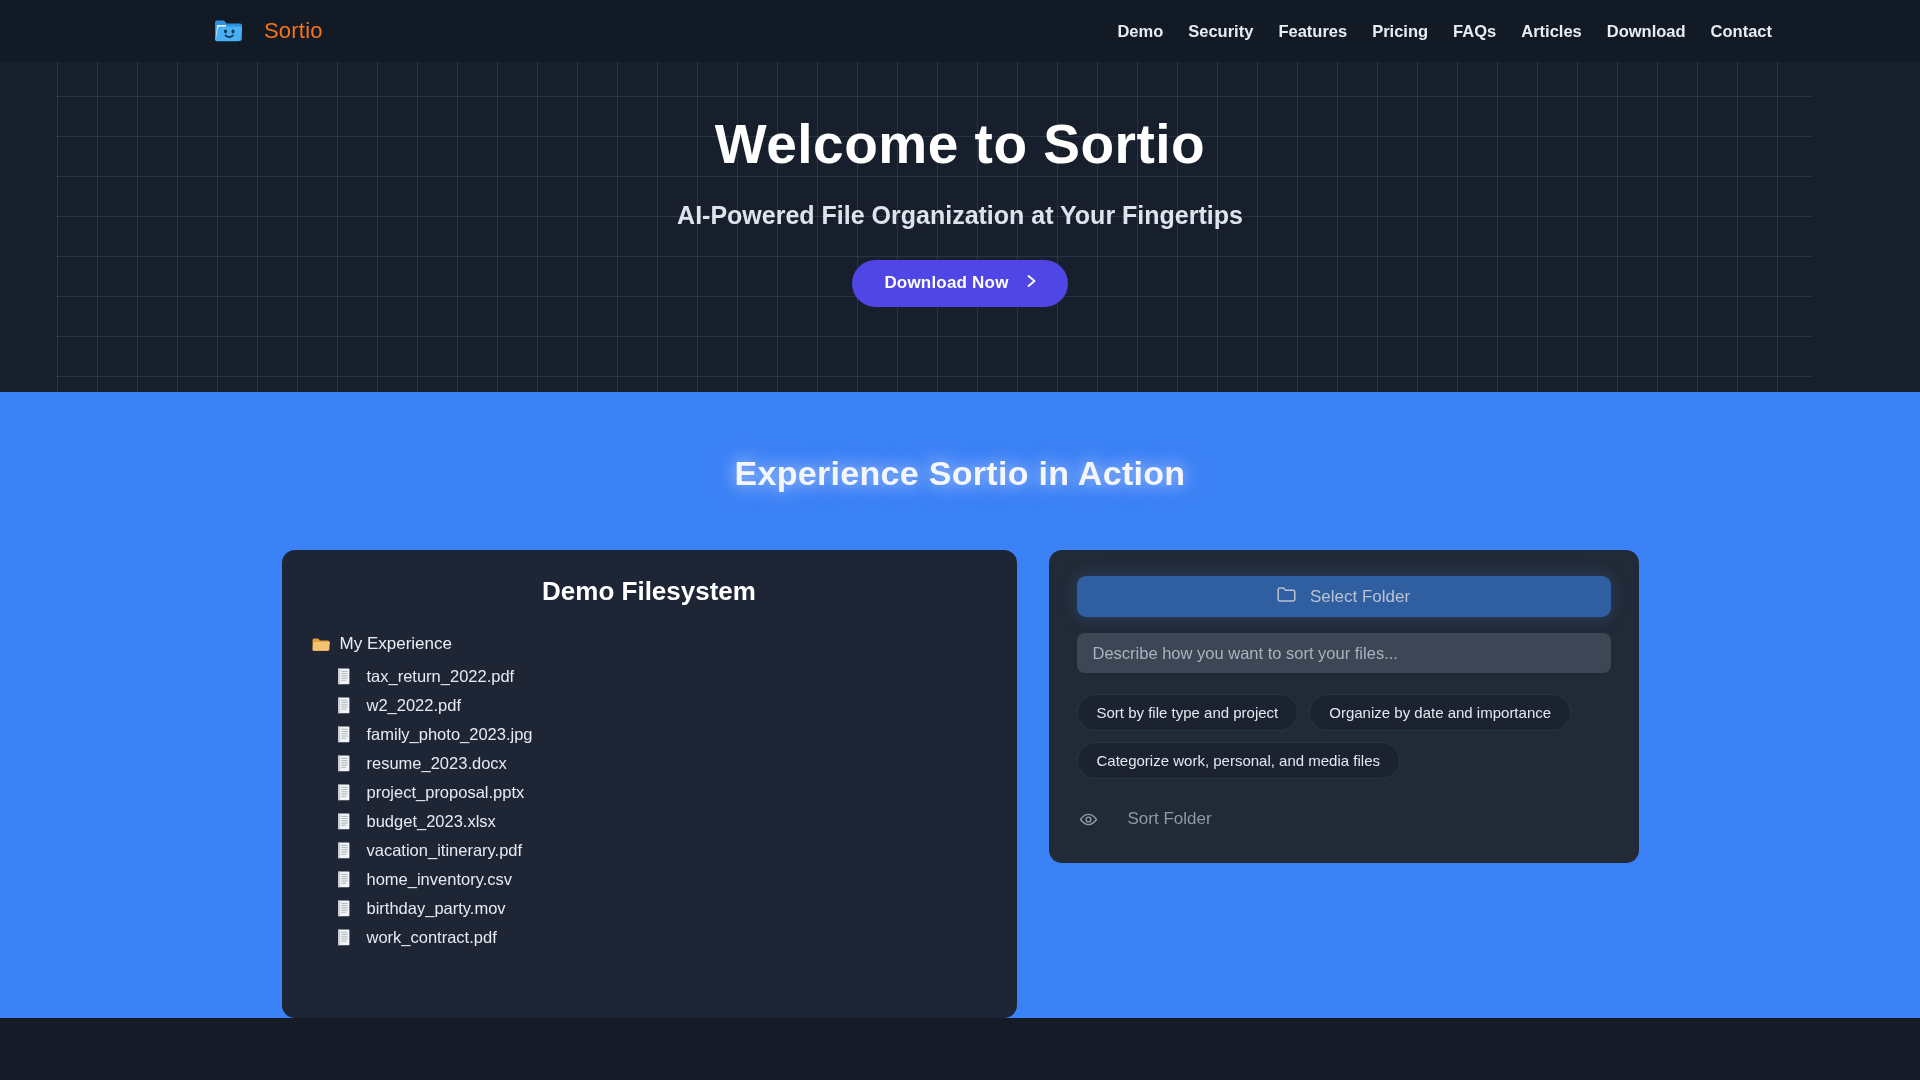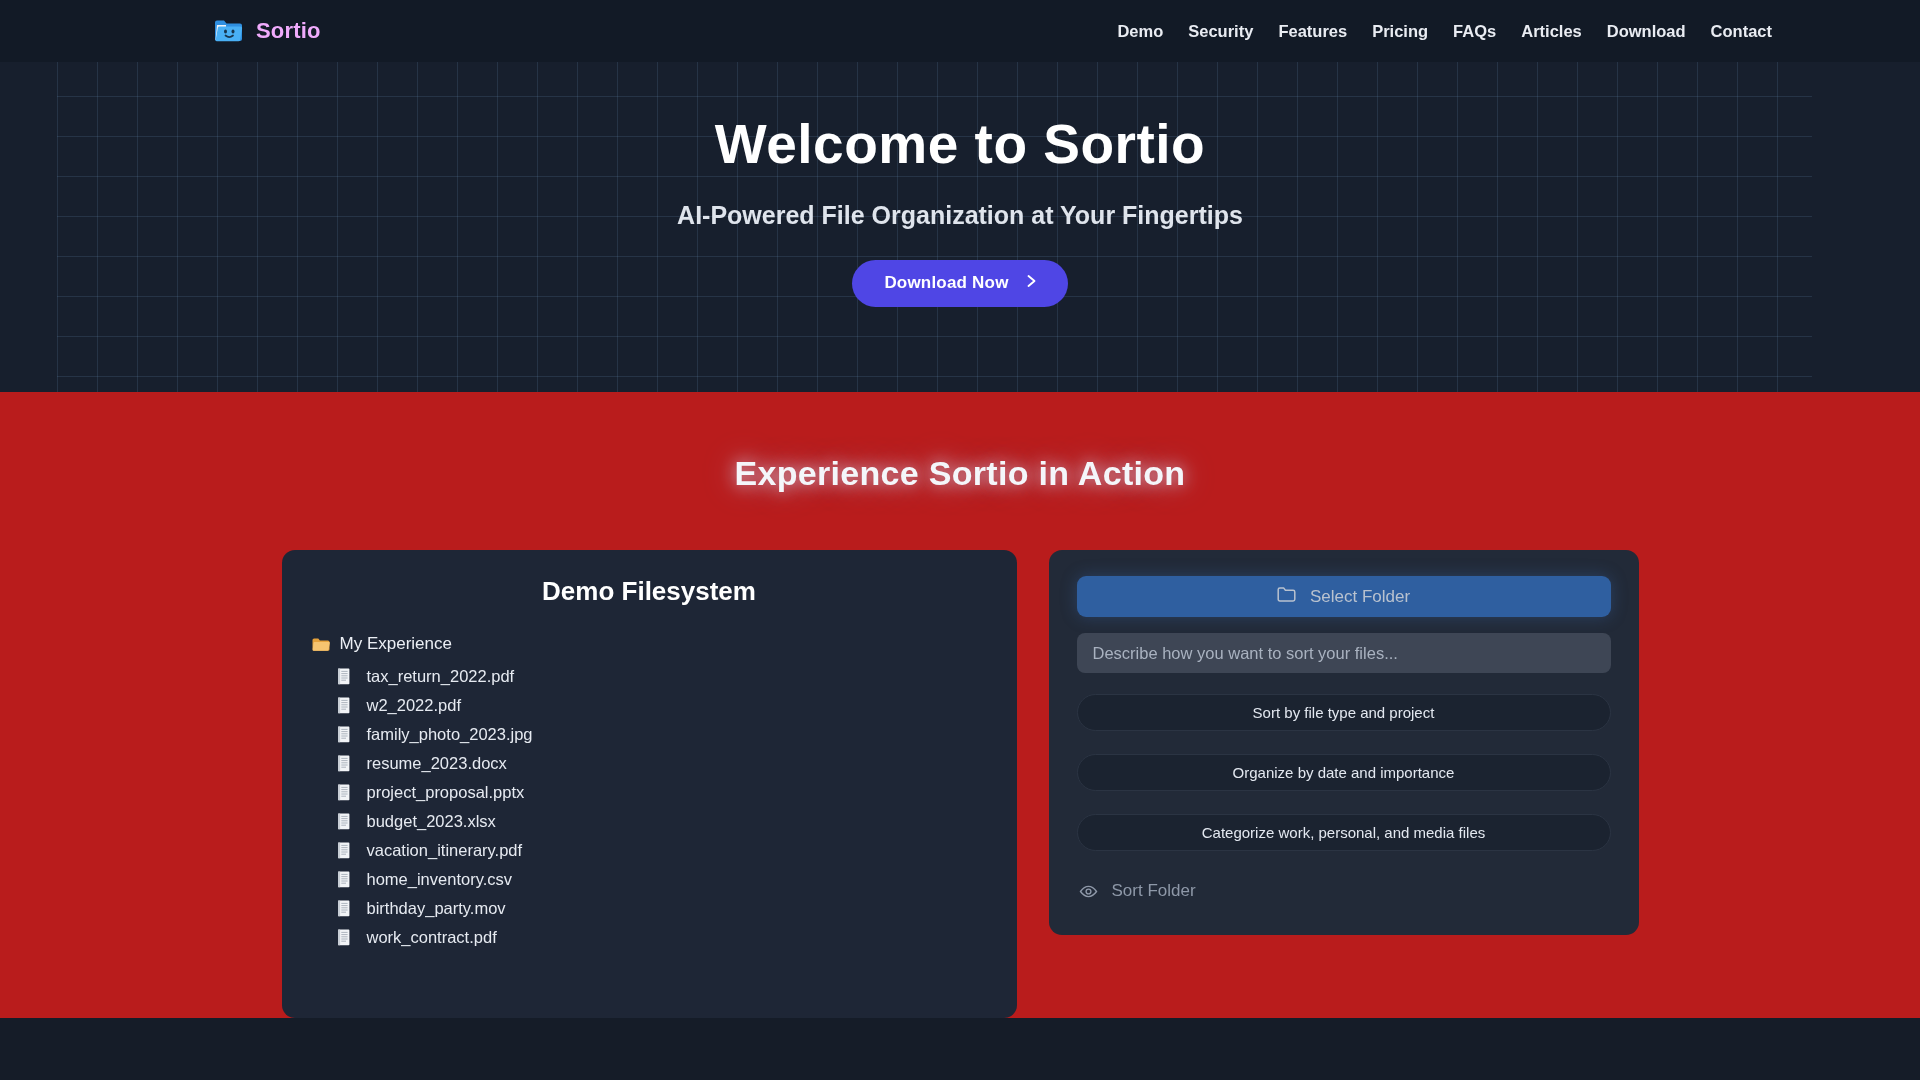--- a/index.html
+++ b/index.html
@@ -28,23 +28,24 @@
     gap: 12px;
   }
   .brand-logo {
     width: 30px;
     height: 26px;
     position: relative;
     flex: none;
   }
   .brand-name {
     font-size: 22px;
-    font-weight: bold;
-    color: #f0abfc;
+    font-weight: normal;
+    color: #f97316;
     letter-spacing: 0.2px;
+    margin-left: 8px;
   }
   .nav-links {
     display: flex;
     align-items: center;
     gap: 25px;
   }
   .nav-link {
     font-size: 16.5px;
     color: #e9ecf2;
     text-decoration: none;
@@ -104,21 +105,21 @@
     font-size: 17px;
     font-weight: bold;
     font-family: "Liberation Sans", sans-serif;
     cursor: pointer;
     letter-spacing: 0.2px;
   }
   .chev { display: block; }
 
   
   .demo-section {
-    background: #b91c1c;
+    background: #3b82f6;
     padding-top: 62px;
   }
   .section-title {
     text-align: center;
     font-size: 34px;
     font-weight: bold;
     color: #f4f6fa;
     text-shadow: 0 0 16px rgba(220,230,255,0.75), 0 0 34px rgba(180,200,255,0.45);
     letter-spacing: 0.3px;
   }
@@ -203,41 +204,40 @@
     border-radius: 8px;
     padding: 0 16px;
     font-size: 16.5px;
     color: #e6eaf1;
     font-family: "Liberation Sans", sans-serif;
   }
   .sort-input::placeholder { color: #a9b2c0; }
   .chips {
     display: flex;
     flex-wrap: wrap;
-    gap: 23px;
+    gap: 11px;
     margin-top: 21px;
     max-width: 600px;
-    flex-direction: column;
   }
   .chip {
     background: #1b2troduce;
     background: #1b2330;
     border: 1px solid #2b3443;
     border-radius: 999px;
     padding: 9px 19px;
     font-size: 15px;
     color: #e3e8f0;
     font-family: "Liberation Sans", sans-serif;
     cursor: pointer;
     white-space: nowrap;
   }
   .btn-sort-folder {
     display: inline-flex;
     align-items: center;
-    gap: 14px;
+    gap: 30px;
     margin-top: 26px;
     background: transparent;
     border: none;
     color: #8e98a8;
     font-size: 17px;
     font-family: "Liberation Sans", sans-serif;
     cursor: default;
     padding: 4px 2px;
   }
   .ico-eye { width: 19px; height: 19px; flex: none; }

